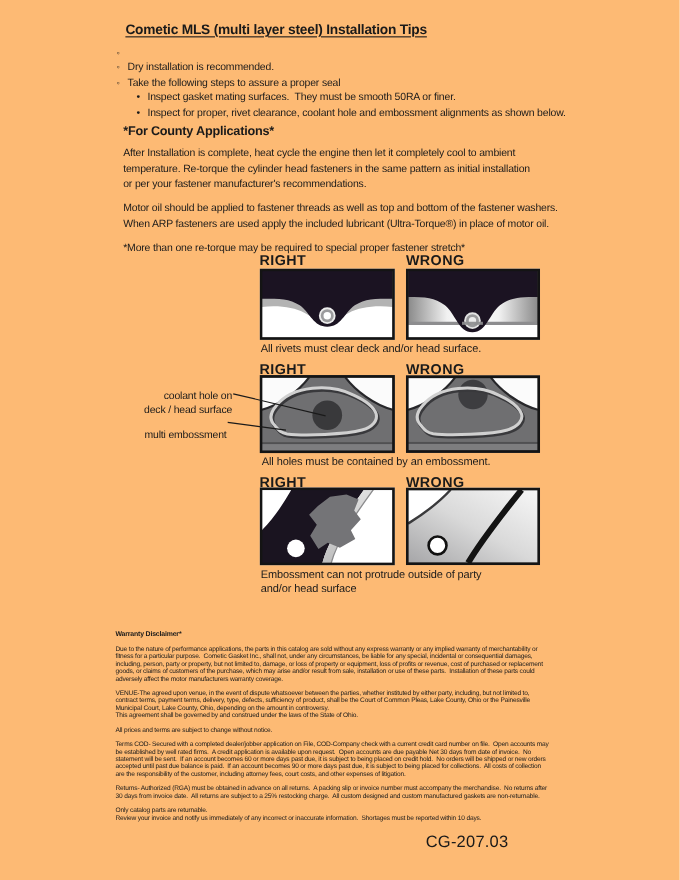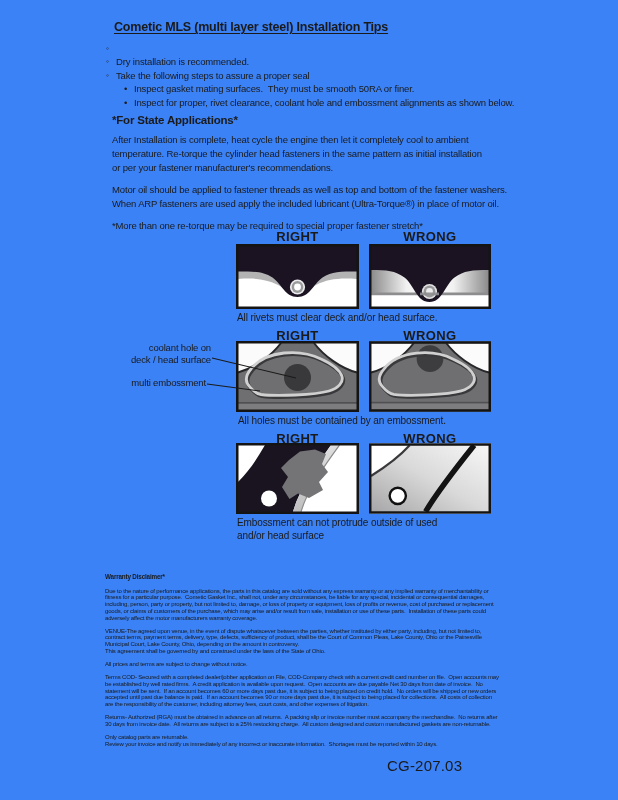--- a/index.html
+++ b/index.html
@@ -1,35 +1,35 @@
 <!DOCTYPE html>
 <html><head>
 <meta charset="utf-8">
 <style>
   html,body{margin:0;padding:0;background:#ffffff;}
-  .page{position:relative;width:618px;height:800px;background:#3b82f6;overflow:hidden;
+  .page{position:relative;width:618px;height:800px;background:#fdba74;overflow:hidden;
         font-family:"Liberation Sans", sans-serif;color:#1a1a1a;}
   .abs{position:absolute;}
 
   .title{left:114px;top:20px;margin:0;font-size:12.5px;font-weight:bold;letter-spacing:-0.2px;
          text-decoration:underline;text-underline-offset:2px;text-decoration-thickness:1.4px;}
 
   .bullets{left:106px;top:42px;font-size:9.5px;letter-spacing:-0.15px;}
   .b{display:flex;line-height:13.4px;white-space:pre;}
   .b .g{width:10px;flex:none;}
   .b .g.o{font-size:8.5px;}
   .b.sub{margin-left:18px;}
 
   .diesel{left:112px;top:114px;width:470px;font-size:9.5px;letter-spacing:-0.15px;}
   .diesel h2{font-size:11.5px;margin:0 0 7px 0;letter-spacing:-0.2px;}
   .diesel p{margin:0 0 8px 0;line-height:13.9px;white-space:pre;}
 
-  .fig-label{font-size:13px;font-weight:600;letter-spacing:0.4px;width:123px;text-align:center;}
+  .fig-label{font-size:13px;font-weight:600;letter-spacing:0.4px;width:123px;text-align:left;}
   .caption{font-size:10px;letter-spacing:-0.1px;line-height:12.6px;white-space:pre;}
-  .ann{font-size:9.5px;letter-spacing:-0.15px;line-height:11.5px;text-align:right;white-space:pre;}
+  .ann{font-size:9.5px;letter-spacing:-0.15px;line-height:11.5px;text-align:right;white-space:pre;margin-top:13px;}
   svg.panel{display:block;}
 
   .disc{left:105px;top:574px;width:440px;font-size:6px;letter-spacing:-0.16px;line-height:6.7px;}
   .disc h3{font-size:6.3px;margin:0 0 7px 0;}
   .disc p{margin:0 0 6.5px 0;white-space:pre;}
 
   .pagecode{left:387px;top:757px;font-size:15px;letter-spacing:0.2px;}
 </style>
 </head>
 <body>
@@ -54,21 +54,21 @@
       <span class="g">•</span>
       <span>Inspect gasket mating surfaces.  They must be smooth 50RA or finer.</span>
     </div>
     <div class="b sub">
       <span class="g">•</span>
       <span>Inspect for proper, rivet clearance, coolant hole and embossment alignments as shown below.</span>
     </div>
   </div>
 
   <div class="abs diesel">
-    <h2>*For State Applications*</h2>
+    <h2>*For County Applications*</h2>
     <p>After Installation is complete, heat cycle the engine then let it completely cool to ambient
 temperature. Re-torque the cylinder head fasteners in the same pattern as initial installation
 or per your fastener manufacturer's recommendations.</p>
     <p>Motor oil should be applied to fastener threads as well as top and bottom of the fastener washers.
 When ARP fasteners are used apply the included lubricant (Ultra-Torque®) in place of motor oil.</p>
     <p>*More than one re-torque may be required to special proper fastener stretch*</p>
   </div>
 
   <div class="abs fig-label" style="left:236px;top:229px;">RIGHT</div>
   <div class="abs fig-label" style="left:369px;top:229px;width:122px;">WRONG</div>
@@ -177,21 +177,21 @@
       </linearGradient>
     </defs>
     <rect x="0" y="0" width="123" height="71" fill="#ffffff"></rect>
     <path d="M41,2 H121 V69 L2,69 L2,33 C18,23 31,13 41,2 Z" fill="url(#gb)"></path>
     <path d="M41,2 C31,13 18,23 2,33" stroke="#3a3a3c" stroke-width="2.2" fill="none"></path>
     <path d="M106,2 C90,22 70,47 57,69" stroke="#131313" stroke-width="5.5" fill="none"></path>
     <circle cx="29" cy="53" r="8.2" fill="#ffffff" stroke="#111111" stroke-width="2.4"></circle>
     <rect x="1.25" y="1.25" width="120.5" height="68.5" fill="none" stroke="#141414" stroke-width="2.5"></rect>
   </svg>
 
-  <div class="abs caption" style="left:237px;top:517px;">Embossment can not protrude outside of used
+  <div class="abs caption" style="left:237px;top:517px;">Embossment can not protrude outside of party
 and/or head surface</div>
 
   <div class="abs disc">
     <h3>Warranty Disclaimer*</h3>
     <p>Due to the nature of performance applications, the parts in this catalog are sold without any express warranty or any implied warranty of merchantability or
 fitness for a particular purpose.  Cometic Gasket Inc., shall not, under any circumstances, be liable for any special, incidental or consequential damages,
 including, person, party or property, but not limited to, damage, or loss of property or equipment, loss of profits or revenue, cost of purchased or replacement
 goods, or claims of customers of the purchase, which may arise and/or result from sale, installation or use of these parts.  Installation of these parts could
 adversely affect the motor manufacturers warranty coverage.</p>
     <p>VENUE-The agreed upon venue, in the event of dispute whatsoever between the parties, whether instituted by either party, including, but not limited to,

